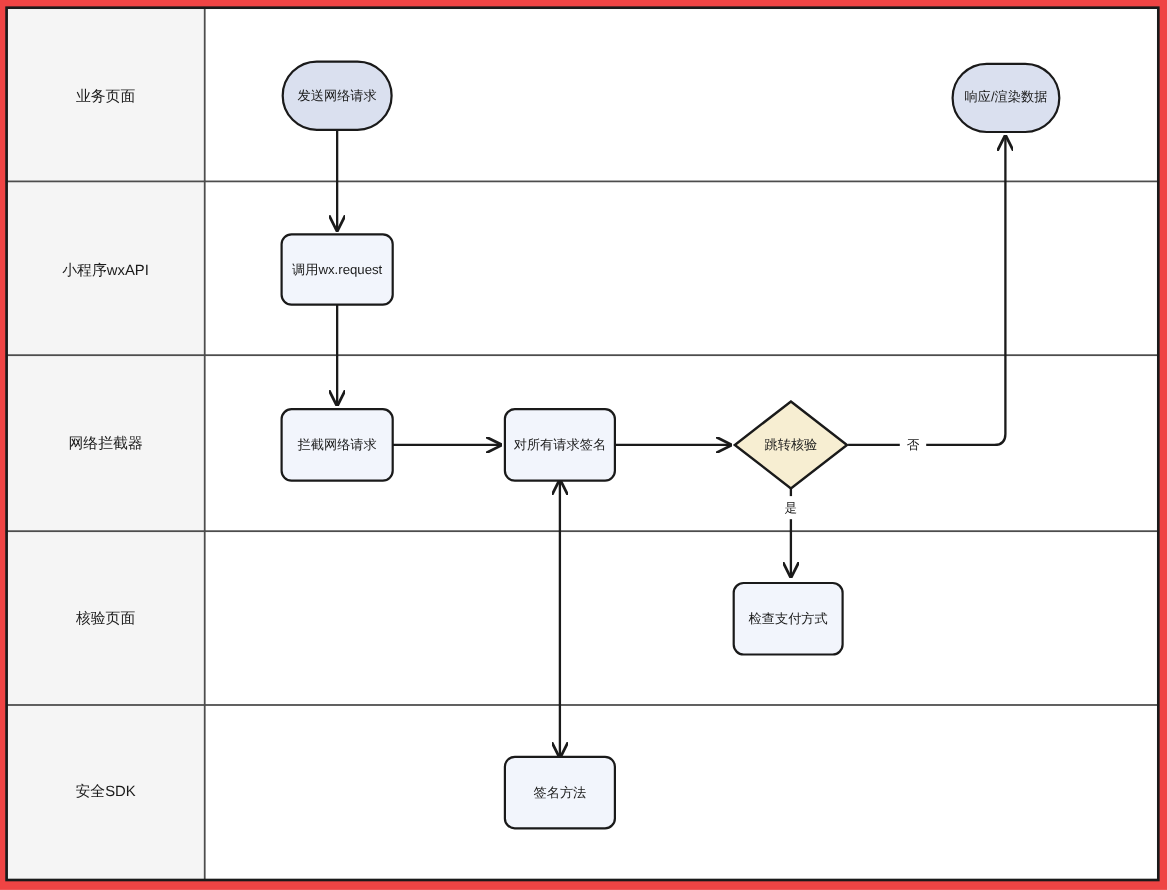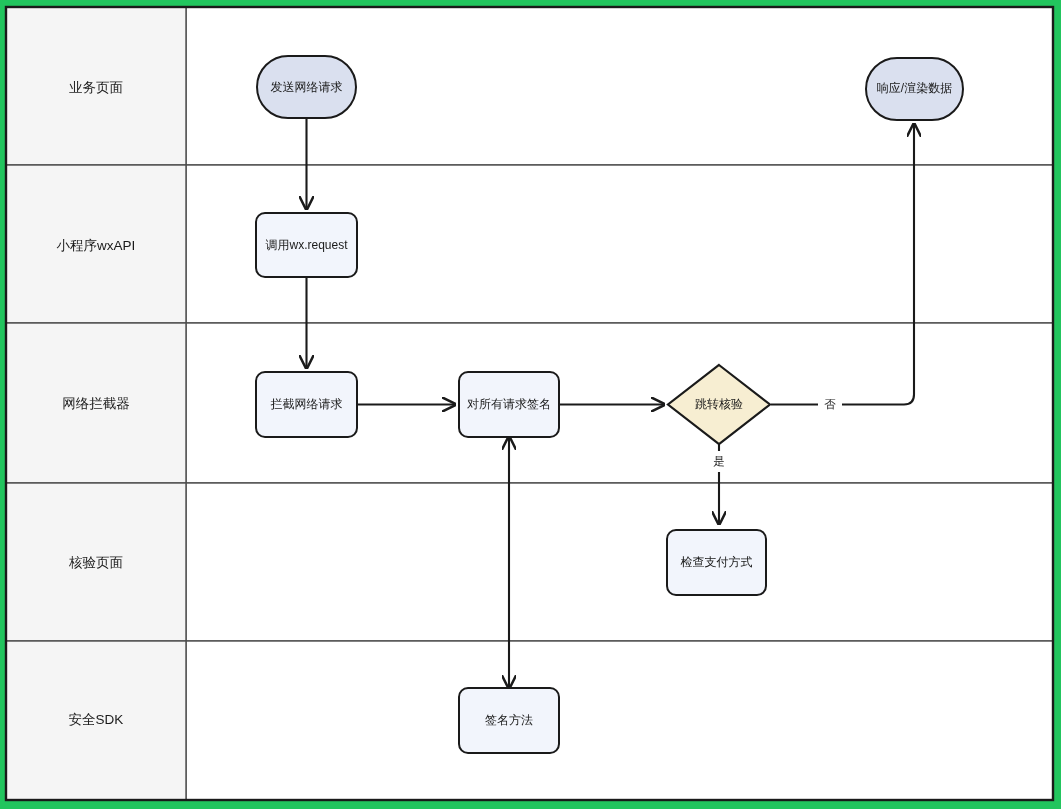--- a/index.html
+++ b/index.html
@@ -5,21 +5,21 @@
   html, body {
     margin: 0;
     padding: 0;
     background: #ffffff;
     font-family: "Liberation Sans", "DejaVu Sans", sans-serif;
   }
   #canvas {
     position: relative;
     width: 1061px;
     height: 809px;
-    background: #22c55e;
+    background: #ef4444;
     overflow: hidden;
   }
   svg#diagram {
     position: absolute;
     left: 0;
     top: 0;
     width: 1061px;
     height: 809px;
   }
   .lane-label {

